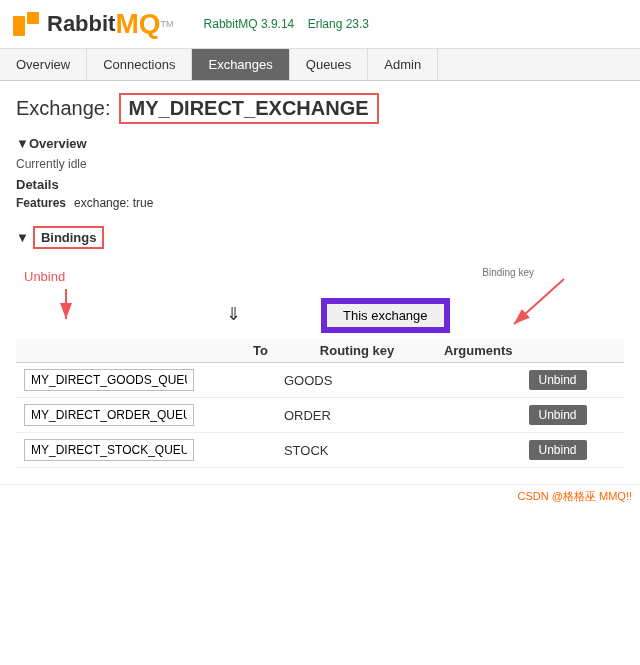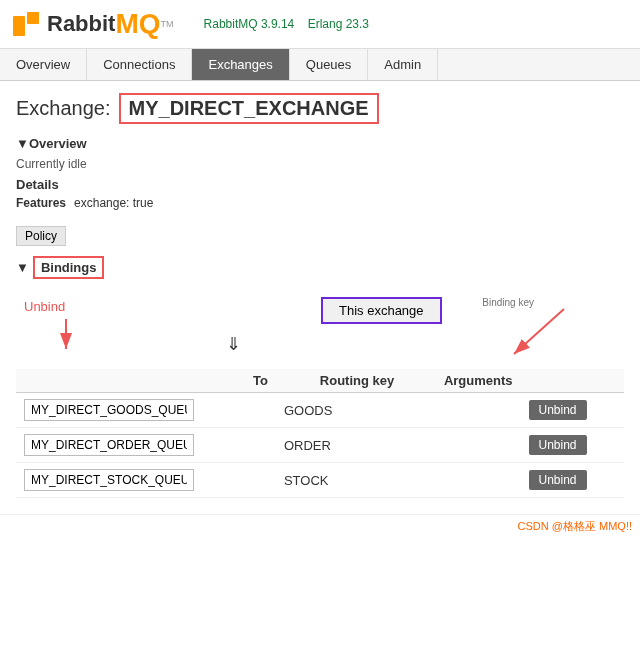--- a/index.html
+++ b/index.html
@@ -187,26 +187,27 @@
       font-size: 13px;
       font-weight: bold;
       border: 2px solid #e55;
       padding: 2px 6px;
       margin-left: 4px;
     }
 
     .this-exchange-btn {
       display: inline-block;
       background: #f0f0f0;
-      border: 2px solid #6d28d9;
+      border: 6px solid #6d28d9;
       padding: 4px 16px;
       font-size: 13px;
       cursor: pointer;
       margin-left: 160px;
       margin-bottom: 4px;
+      margin-top: 31px;
     }
 
     
     .bindings-table {
       width: 100%;
       border-collapse: collapse;
       font-size: 13px;
     }
     .bindings-table th {
       text-align: right;
@@ -313,23 +314,20 @@
 
     <div class="details-section">
       <div class="details-label">Details</div>
 
 
       <div class="features-row">
         <span class="features-label">Features</span>
         <span>exchange:</span>&nbsp;<span>true</span>
       </div>
 
-      <div class="policy-row">
-        <button class="policy-tab">Policy</button>
-      </div>
     </div>
   </div>
 
   <div class="bindings-section">
     <div class="bindings-header">
       <span class="arrow">▼</span>
       <span class="bindings-header-text">Bindings</span>
     </div>
 
     <div style="position:relative; height:80px; margin-bottom:0;">

